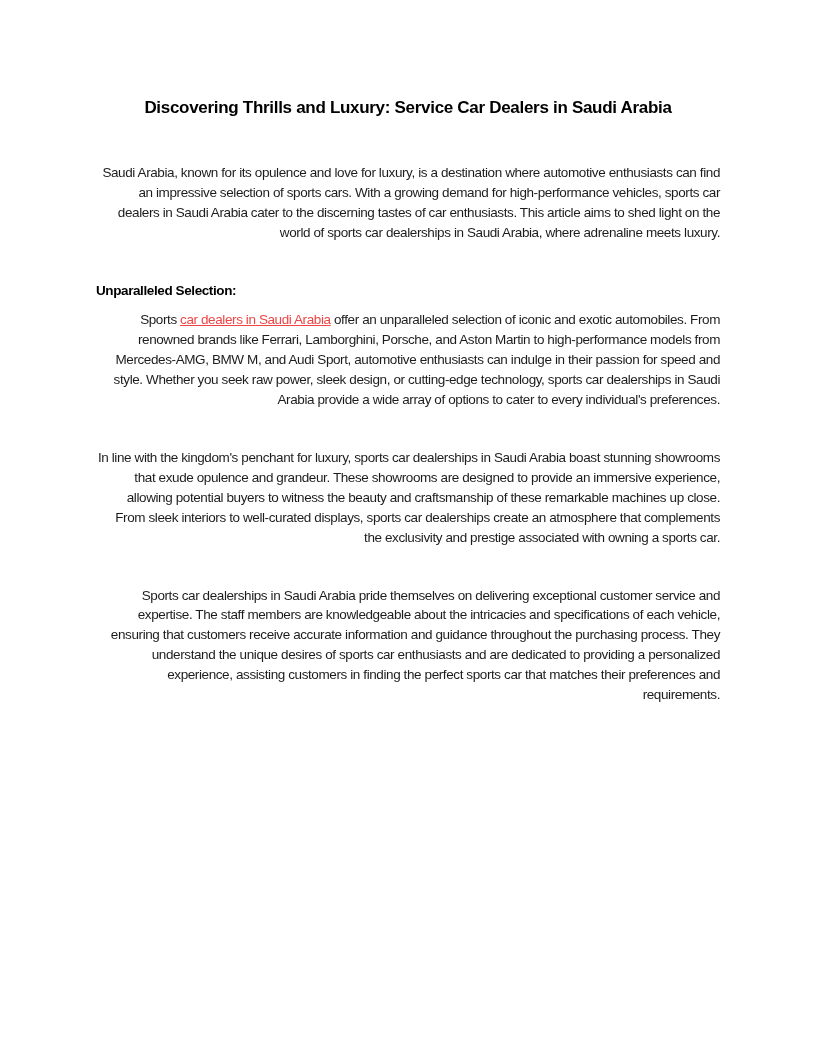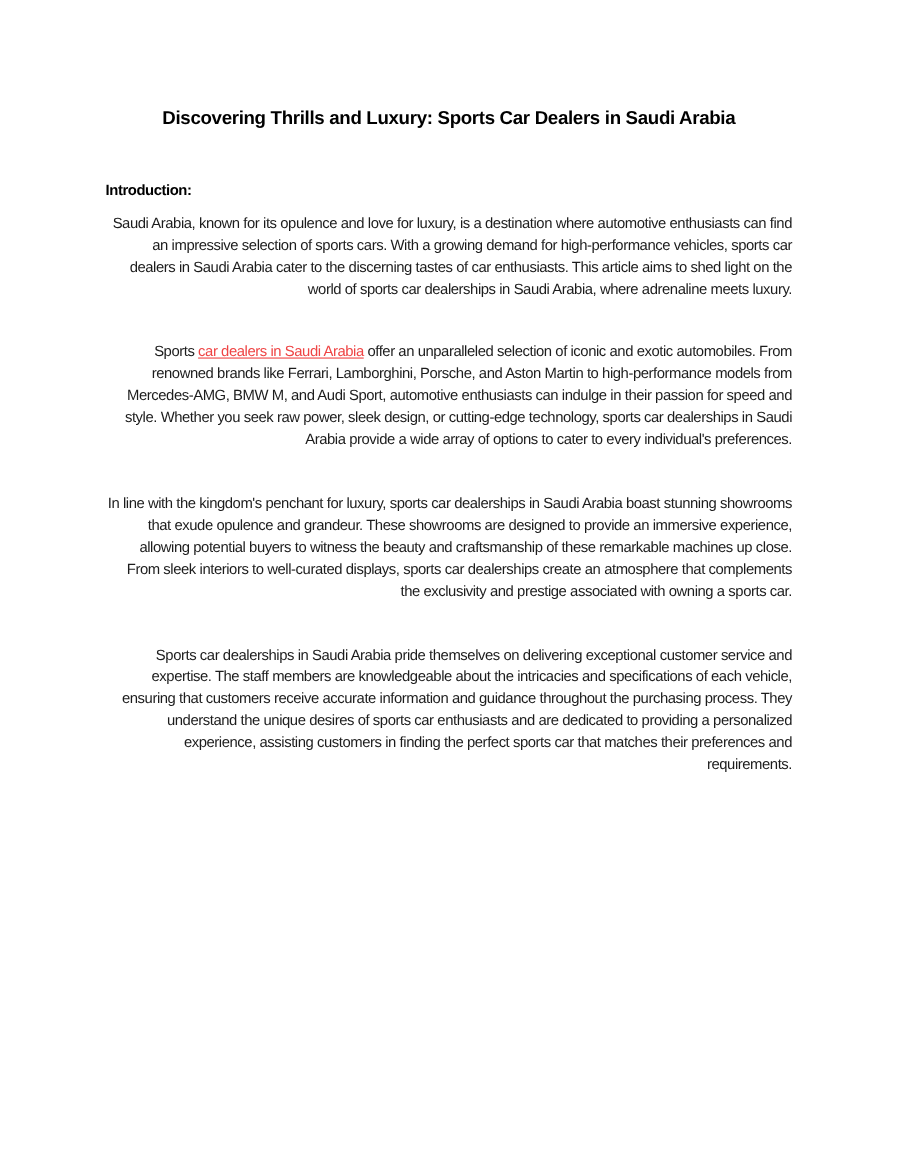--- a/index.html
+++ b/index.html
@@ -53,28 +53,28 @@
     color: #ef4444;
     text-decoration: underline;
     cursor: pointer;
   }
 </style>
 </head>
 <body>
 
 <div class="page">
 
-  <h1 class="doc-title">Discovering Thrills and Luxury: Sports Car Dealers in Saudi Arabia</h1>
+  <h1 class="doc-title">Discovering Thrills and Luxury: Service Car Dealers in Saudi Arabia</h1>
 
   <div class="section">
-    <h2 class="section-heading">Introduction:</h2>
     <p class="section-body">Saudi Arabia, known for its opulence and love for luxury, is a destination where automotive enthusiasts can find an impressive selection of sports cars. With a growing demand for high-performance vehicles, sports car dealers in Saudi Arabia cater to the discerning tastes of car enthusiasts. This article aims to shed light on the world of sports car dealerships in Saudi Arabia, where adrenaline meets luxury.</p>
   </div>
 
   <div class="section">
+    <h2 class="section-heading">Unparalleled Selection:</h2>
     <p class="section-body"><span>Sports </span><a class="doc-link">car dealers in Saudi Arabia</a><span> offer an unparalleled selection of iconic and exotic automobiles. From renowned brands like Ferrari, Lamborghini, Porsche, and Aston Martin to high-performance models from Mercedes-AMG, BMW M, and Audi Sport, automotive enthusiasts can indulge in their passion for speed and style. Whether you seek raw power, sleek design, or cutting-edge technology, sports car dealerships in Saudi Arabia provide a wide array of options to cater to every individual's preferences.</span></p>
   </div>
 
   <div class="section">
     <p class="section-body">In line with the kingdom's penchant for luxury, sports car dealerships in Saudi Arabia boast stunning showrooms that exude opulence and grandeur. These showrooms are designed to provide an immersive experience, allowing potential buyers to witness the beauty and craftsmanship of these remarkable machines up close. From sleek interiors to well-curated displays, sports car dealerships create an atmosphere that complements the exclusivity and prestige associated with owning a sports car.</p>
   </div>
 
   <div class="section">
     <p class="section-body">Sports car dealerships in Saudi Arabia pride themselves on delivering exceptional customer service and expertise. The staff members are knowledgeable about the intricacies and specifications of each vehicle, ensuring that customers receive accurate information and guidance throughout the purchasing process. They understand the unique desires of sports car enthusiasts and are dedicated to providing a personalized experience, assisting customers in finding the perfect sports car that matches their preferences and requirements.</p>
   </div>

